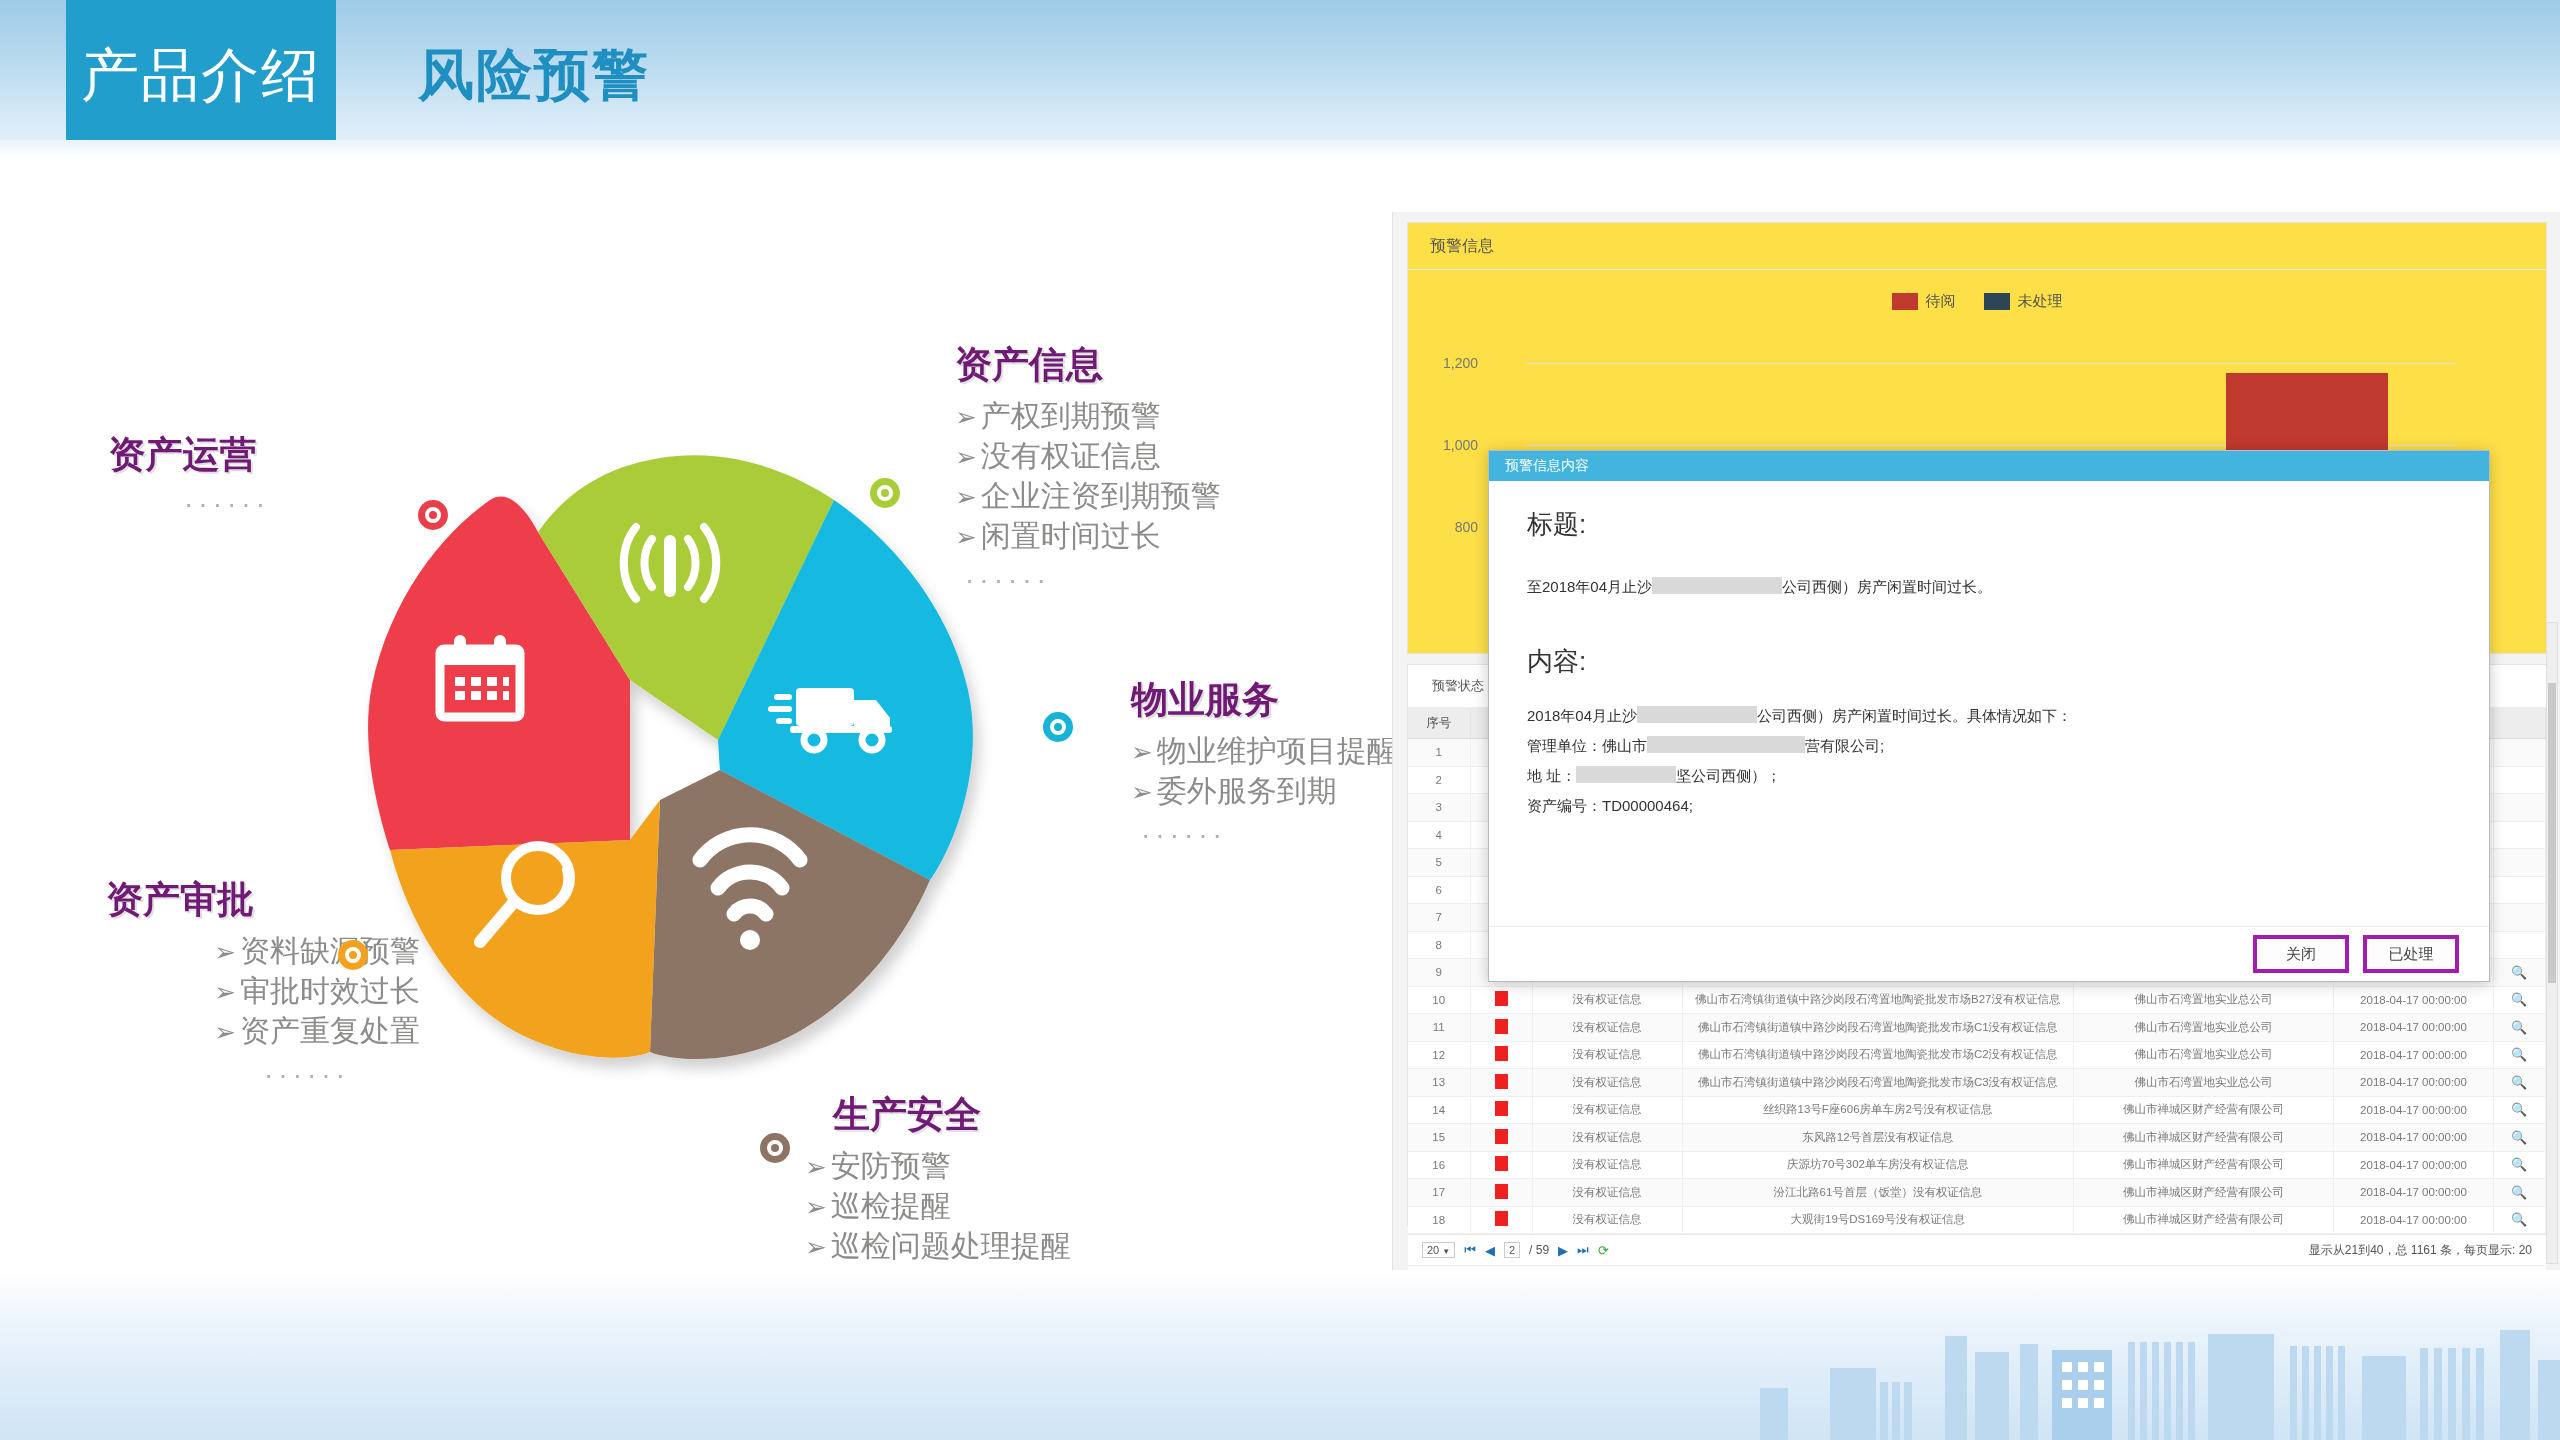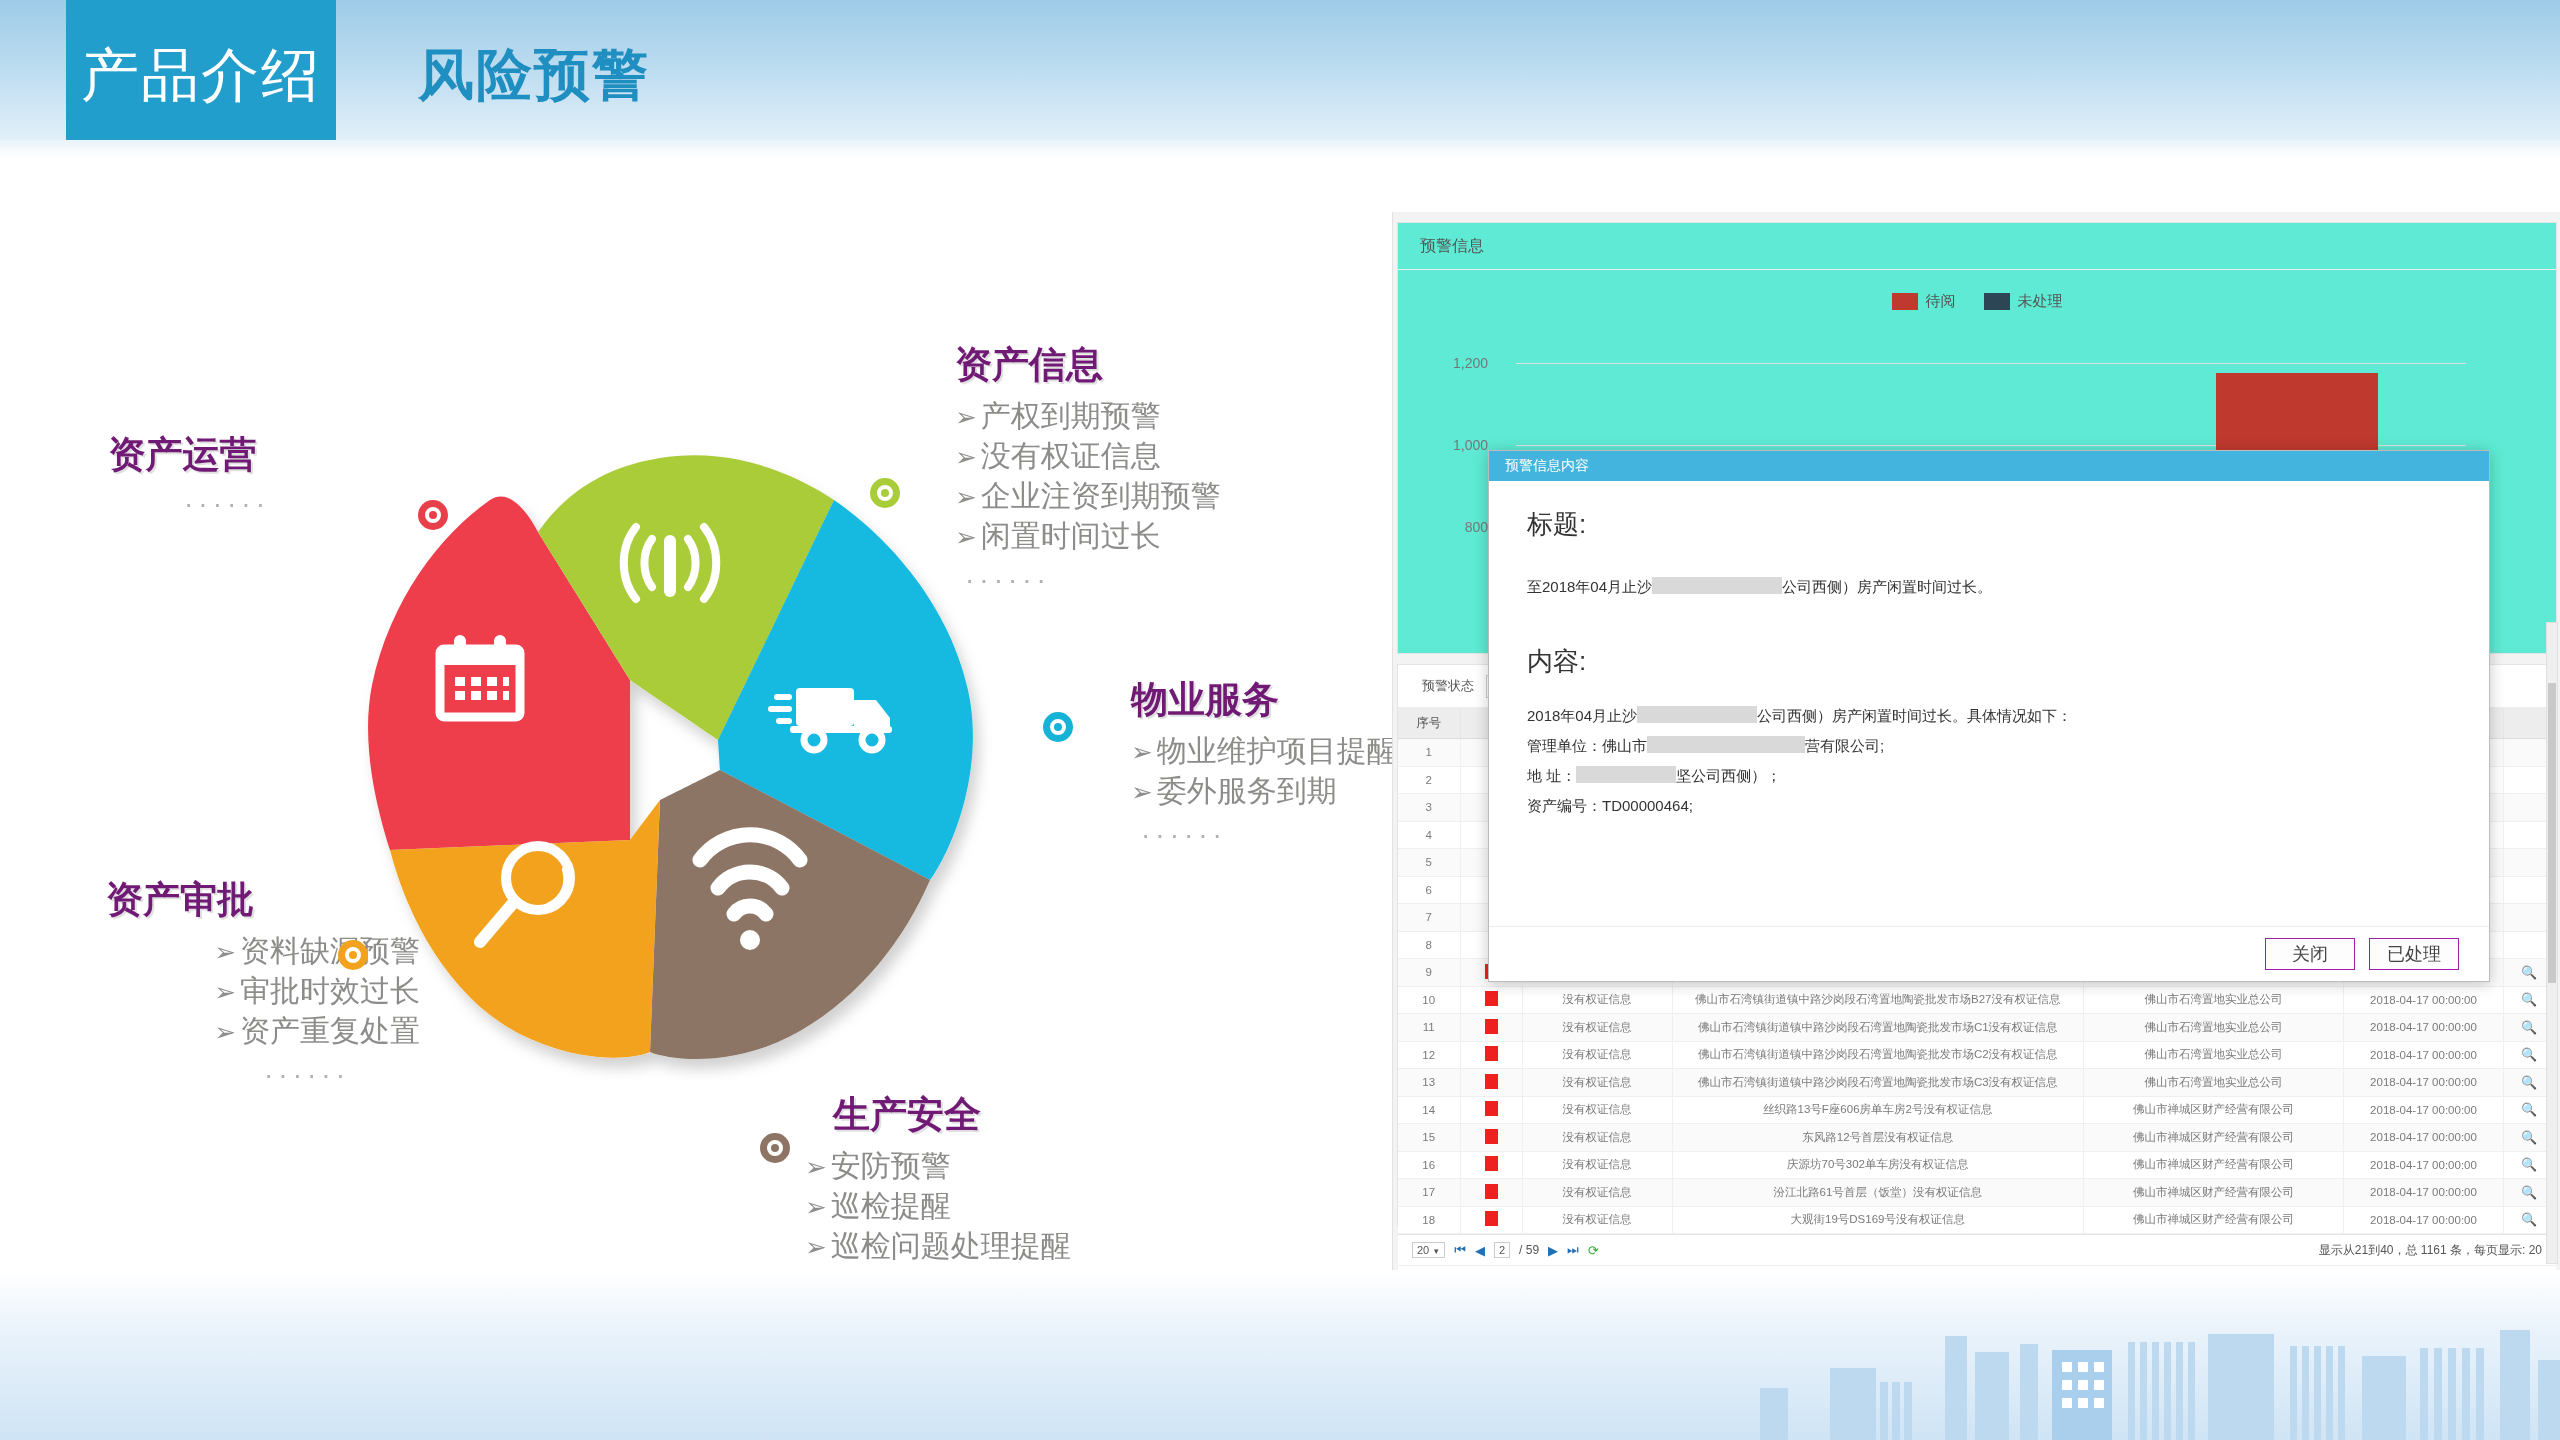--- a/index.html
+++ b/index.html
@@ -85,21 +85,21 @@
   #sec-safety{left:805px;top:1090px;width:520px;}
   #dot-safety{left:760px;top:1133px;width:30px;height:30px;border:7px solid #8d7465;background:#fff;}
   #dot-safety::after{content:"";position:absolute;left:4px;top:4px;width:8px;height:8px;border-radius:50%;background:#8d7465;}
 
   
   #app{
     position:absolute;left:1392px;top:212px;width:1168px;height:1060px;
     background:#f3f3f3;border-left:1px solid #e2e2e2;overflow:hidden;
     font-family:"Liberation Sans","DejaVu Sans",sans-serif;
   }
-  .card{background:#5eead4;border:1px solid #e4e4e4;margin:10px 4px;}
+  .card{background:#fde047;border:1px solid #e4e4e4;margin:10px 14px;}
   .card-head{
     height:46px;display:flex;align-items:center;padding-left:22px;
     border-bottom:1px solid #eee;color:#555;font-size:16px;
   }
   
   #chart-card{height:430px;}
   #chart-legend{display:flex;justify-content:center;gap:28px;margin-top:22px;}
   .lg{display:flex;align-items:center;gap:8px;color:#555;font-size:15px;}
   .lg .sw{width:26px;height:17px;display:inline-block;}
   #plot{position:relative;margin:44px 0 0 0;height:290px;}
@@ -154,22 +154,22 @@
   #modal-body{padding:26px 38px 0 38px;}
   .m-h{font-size:26px;color:#333;margin:0 0 30px 0;font-weight:normal;}
   .m-txt{font-size:15px;color:#333;line-height:2.0;}
   .redact{display:inline-block;background:#d9d9d9;height:17px;vertical-align:-2px;}
   #modal-foot{
     position:absolute;left:0;right:0;bottom:0;height:54px;
     display:flex;align-items:center;justify-content:flex-end;gap:14px;padding-right:30px;
     border-top:1px solid #ececec;background:#fff;
   }
   .mbtn{
-    min-width:88px;height:30px;border:1px solid #a21caf;background:#fdfdfd;
-    color:#444;font-size:18px;display:flex;align-items:center;justify-content:center;
+    min-width:88px;height:30px;border:4px solid #a21caf;background:#fdfdfd;
+    color:#444;font-size:15px;display:flex;align-items:center;justify-content:center;
     font-family:"Liberation Sans","DejaVu Sans",sans-serif;cursor:default;
   }
   
   #app-scroll{
     position:absolute;right:3px;top:410px;width:10px;height:640px;background:#efefef;
     border:1px solid #e0e0e0;
   }
   #app-scroll i{position:absolute;left:1px;top:60px;width:8px;height:300px;background:#c9c9c9;display:block;}
 </style>
 </head>

